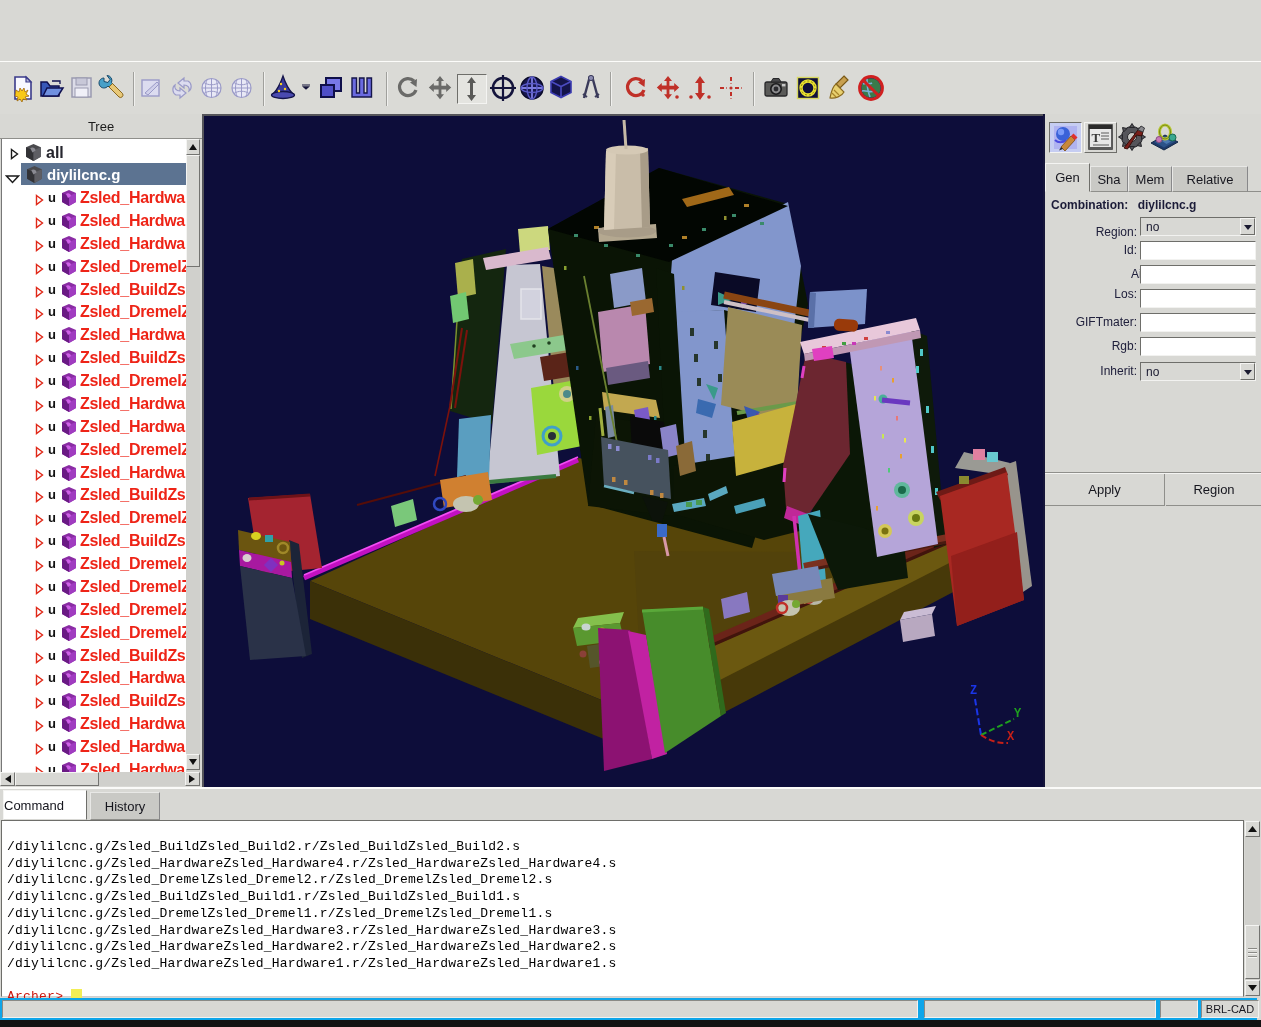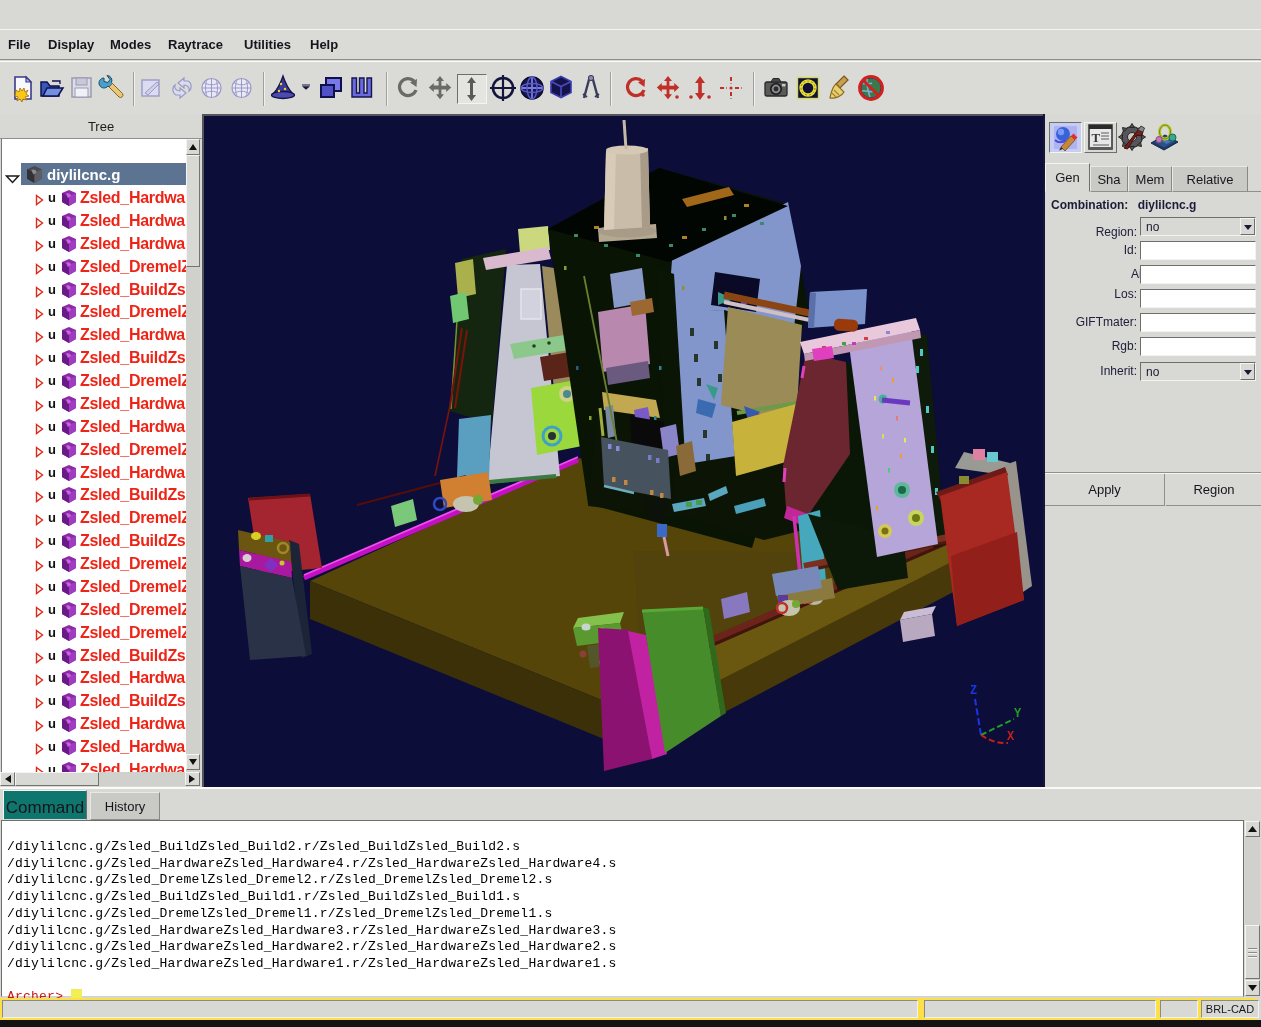--- a/index.html
+++ b/index.html
@@ -52,38 +52,30 @@
 .rlabel { position:absolute; font-size:12px; color:#20203c; text-align:right; width:90px; }
 .rentry { position:absolute; left:95px; width:116px; height:19px; background:#fff;
   border:1px solid; border-color:#6e6e6a #f2f2f0 #f2f2f0 #6e6e6a; }
 
 #tabbar2 { position:absolute; left:0; top:787px; width:1261px; height:33px; background:#d8d8d4; }
 #console { position:absolute; left:1px; top:820px; width:1243px; height:177px; background:#fff;
   border:1px solid #6e6e6a; border-bottom:1px solid #d0d0d0;
   font-family:"Liberation Mono", monospace; font-size:13px; color:#000; }
 #console pre { font-family:"Liberation Mono", monospace; font-size:13px; line-height:16.7px;
   padding:18px 0 0 5px; letter-spacing:0.22px; }
-#statusbar { position:absolute; left:0; top:998px; width:1257px; height:22px; background:#fde047; }
+#statusbar { position:absolute; left:0; top:998px; width:1257px; height:22px; background:#0ea5e9; }
 .stseg { position:absolute; top:2px; height:18px; background:#d8d8d4; border:1px solid;
   border-color:#8a8a86 #f2f2f0 #f2f2f0 #8a8a86; }
 #blackstrip { position:absolute; left:0; top:1020px; width:1261px; height:7px; background:#131313; }
 </style>
 </head>
 <body>
 <div id="win">
 
 
-  <div id="menubar">
-    <span style="left:8px">File</span>
-    <span style="left:48px">Display</span>
-    <span style="left:110px">Modes</span>
-    <span style="left:168px">Raytrace</span>
-    <span style="left:244px">Utilities</span>
-    <span style="left:310px">Help</span>
-  </div>
 
   <div id="toolbar">
       <div class="tbtn" style="left:7px;width:30px"><svg width="30" height="28" viewBox="0 0 28 28">
           <path d="M7 3 h11 l5 5 v17 h-16 z" fill="#f8f8ff" stroke="#3a3a8a" stroke-width="1.6"></path>
 <path d="M18 3 l5 5 h-5 z" fill="#b8b8d8" stroke="#3a3a8a" stroke-width="1.2"></path>
 <path d="M8 16 l3 2 1-4 2 3 2-3 1 4 3-2-2 4 3 2 -4 1 2 3 -4-1 -1 3 -2-3 -3 2 1-4 -3-1 z" fill="#f8c818" stroke="#a06810" stroke-width="0.8"></path>
         </svg></div>
 <div class="tbtn" style="left:37px;width:30px"><svg width="30" height="28" viewBox="0 0 28 28">
           <path d="M3 8 v14 h18 v-10 h-9 l-3-4 z" fill="#3858b8" stroke="#101050" stroke-width="1.5"></path>
 <path d="M5 22 l4-8 h16 l-5 8 z" fill="#7090e0" stroke="#101050" stroke-width="1.5"></path>
@@ -206,20 +198,32 @@
 <circle cx="14" cy="14" r="11.4" fill="none" stroke="#d02020" stroke-width="3"></circle>
 <path d="M6 6 L22 22" stroke="#d02020" stroke-width="3"></path>
         </svg></div>
     </div>
 
   <div id="treepanel">
     <div id="treehdr">
         <div>Tree</div>
       </div>
     <div id="treebox">
+        <div class="trow" style="top:1.5px">
+ <span style="position:absolute;left:8px;top:5px"><svg width="9" height="12" viewBox="0 0 9 12">
+              <path d="M1.5 1.5 L7.5 6 L1.5 10.5 z" fill="none" stroke="#1a1a1a" stroke-width="1.4"></path>
+            </svg></span>
+ <span style="position:absolute;left:23px;top:2px"><svg width="18" height="19" viewBox="0 0 17 18">
+              <path d="M8 1 l7 3 v9 l-7 4 -7-4 V4 z" fill="#4a4a4e"></path>
+              <path d="M1 4 l7 3 v10 l-7-4 z" fill="#323236"></path>
+              <path d="M8 7 l7-3 v9 l-7 4 z" fill="#5e5e64"></path>
+              <path d="M5 5 a3 3 0 0 1 5 2 l-3 2 z" fill="#8a8a92"></path>
+            </svg></span>
+ <span style="position:absolute;left:44px;top:3px;color:#26262e">all</span>
+        </div>
 <div class="trow" style="top:24px">
  <div style="position:absolute;left:19px;top:0;width:167px;height:22px;background:#5c7391"></div>
  <span style="position:absolute;left:3px;top:7px"><svg width="15" height="10" viewBox="0 0 15 10">
               <path d="M1.5 2 h12 L7.5 8.5 z" fill="none" stroke="#1a1a1a" stroke-width="1.4"></path>
             </svg></span>
  <span style="position:absolute;left:24px;top:2px"><svg width="18" height="19" viewBox="0 0 17 18">
               <path d="M8 1 l7 3 v9 l-7 4 -7-4 V4 z" fill="#4a4a4e"></path>
               <path d="M1 4 l7 3 v10 l-7-4 z" fill="#323236"></path>
               <path d="M8 7 l7-3 v9 l-7 4 z" fill="#5e5e64"></path>
               <path d="M5 5 a3 3 0 0 1 5 2 l-3 2 z" fill="#8a8a92"></path>
@@ -894,21 +898,21 @@
           </svg></div>
       </div>
 <div style="position:absolute;left:0;top:358px;width:217px;height:1px;background:#8f8f8b"></div>
 <div style="position:absolute;left:0;top:359px;width:217px;height:1px;background:#f4f4f2"></div>
 <div style="position:absolute;left:0;top:360px;width:120px;height:32px;border-right:1px solid #8f8f8b;border-bottom:1px solid #8f8f8b;text-align:center;font-size:13px;color:#15151d;padding-top:8px">Apply</div>
 <div style="position:absolute;left:121px;top:360px;width:96px;height:32px;border-bottom:1px solid #8f8f8b;text-align:center;font-size:13px;color:#15151d;padding-top:8px">Region</div>
     </div>
 
   <div id="tabbar2">
       <div style="position:absolute;left:0;top:0;width:1261px;height:2px;background:#fafaf8"></div>
-<div style="position:absolute;left:3px;top:3px;width:84px;height:30px;background:#0f766e;border:1px solid;border-color:#f4f4f2 #6e6e6a #d8d8d4 #f4f4f2;font-size:17px;color:#15151d;text-align:center;padding-top:7px">Command</div>
+<div style="position:absolute;left:3px;top:3px;width:84px;height:30px;background:#ffffff;border:1px solid;border-color:#f4f4f2 #6e6e6a #d8d8d4 #f4f4f2;font-size:13px;color:#15151d;text-align:left;padding-top:7px">Command</div>
 <div style="position:absolute;left:90px;top:5px;width:70px;height:28px;background:#c9c9c5;border:1px solid;border-color:#e8e8e6 #88888a #8f8f8b #e8e8e6;font-size:13px;color:#15151d;text-align:center;padding-top:6px">History</div>
     </div>
   <div id="console">
       <pre>/diylilcnc.g/Zsled_BuildZsled_Build2.r/Zsled_BuildZsled_Build2.s
 /diylilcnc.g/Zsled_HardwareZsled_Hardware4.r/Zsled_HardwareZsled_Hardware4.s
 /diylilcnc.g/Zsled_DremelZsled_Dremel2.r/Zsled_DremelZsled_Dremel2.s
 /diylilcnc.g/Zsled_BuildZsled_Build1.r/Zsled_BuildZsled_Build1.s
 /diylilcnc.g/Zsled_DremelZsled_Dremel1.r/Zsled_DremelZsled_Dremel1.s
 /diylilcnc.g/Zsled_HardwareZsled_Hardware3.r/Zsled_HardwareZsled_Hardware3.s
 /diylilcnc.g/Zsled_HardwareZsled_Hardware2.r/Zsled_HardwareZsled_Hardware2.s

